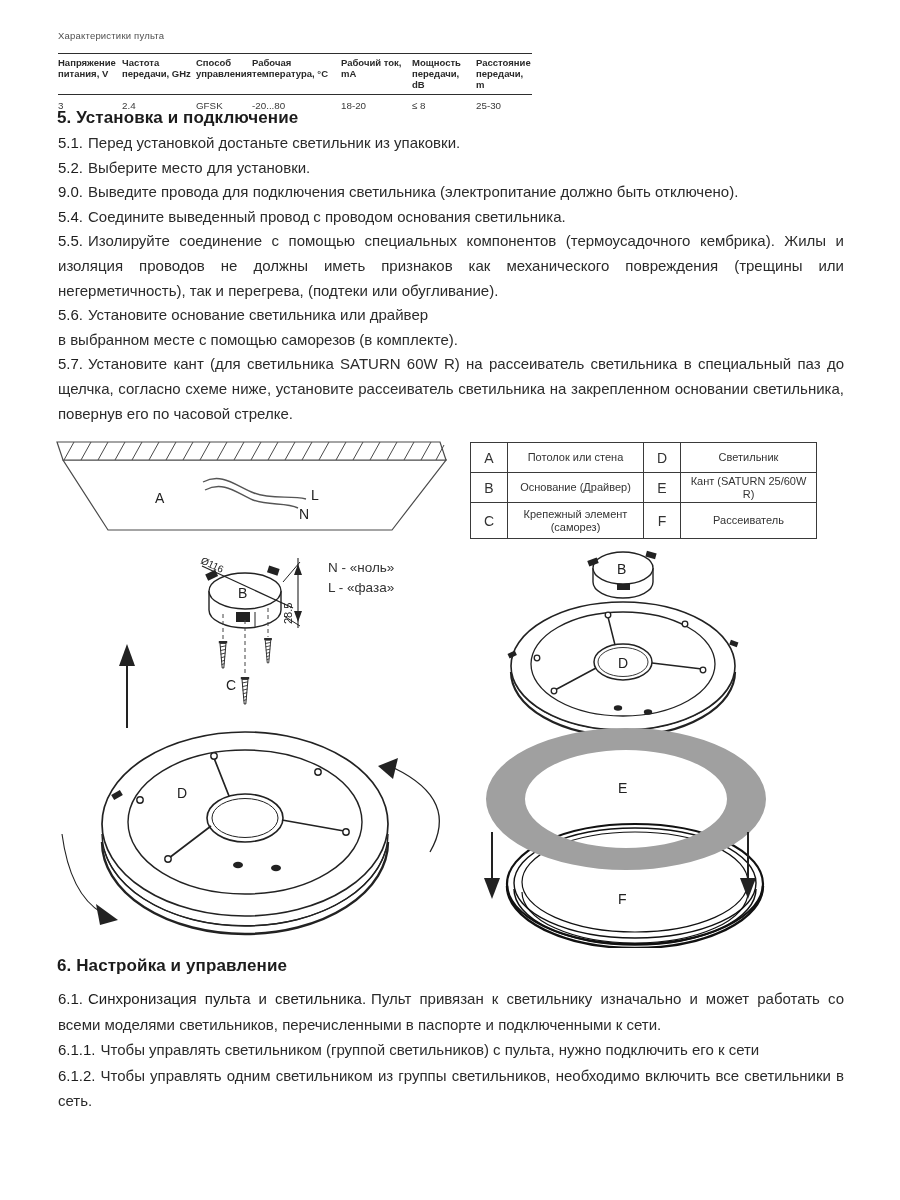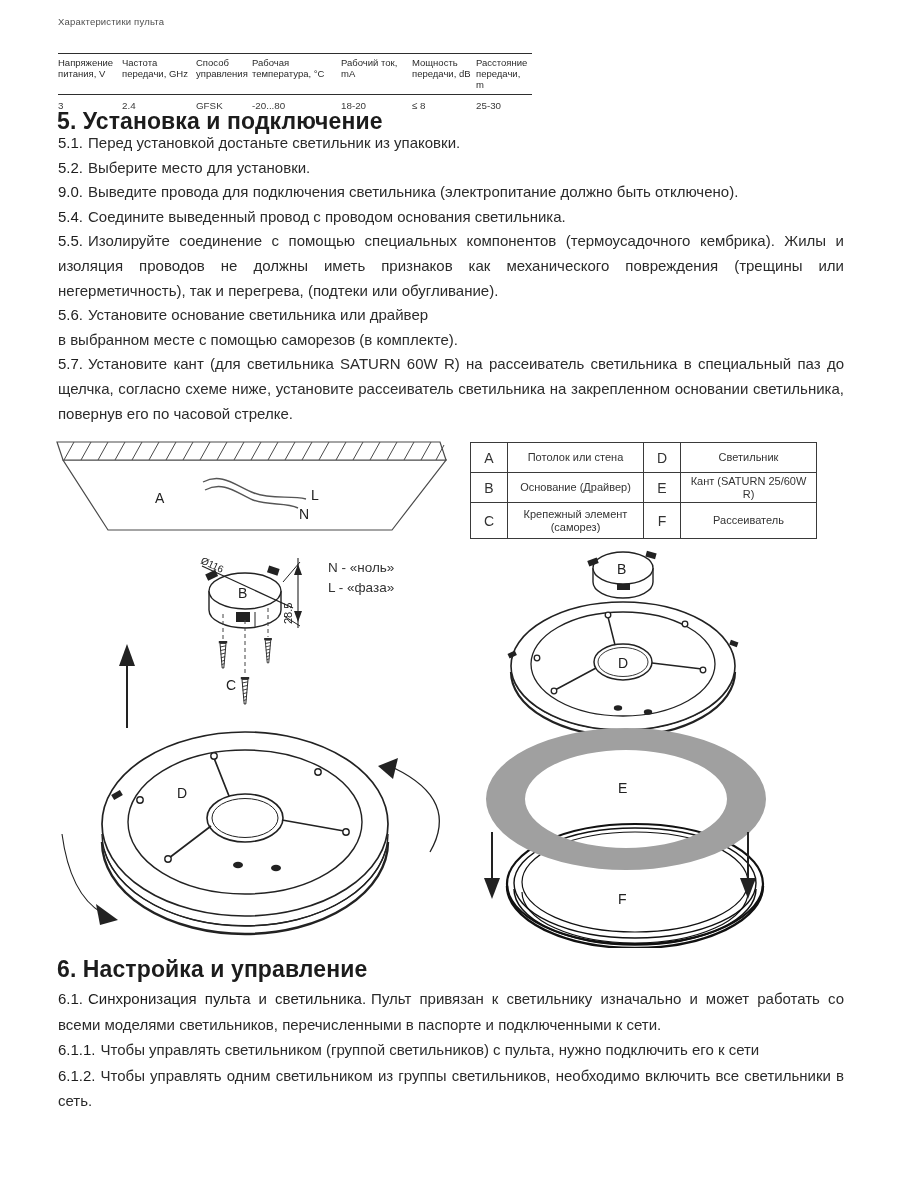--- a/index.html
+++ b/index.html
@@ -1,28 +1,28 @@
 <!DOCTYPE html>
 <html><head>
 <meta charset="utf-8">
 <style>
   html,body{margin:0;padding:0;background:#ffffff;}
   #page{position:relative;width:900px;height:1200px;background:#fff;overflow:hidden;
         font-family:"Liberation Sans","DejaVu Sans",sans-serif;color:#2b2b2b;}
 
   
-  .caption{position:absolute;left:58px;top:16px;font-size:9.5px;color:#4f4f4f;letter-spacing:.2px;}
+  .caption{position:absolute;left:58px;top:30px;font-size:9.5px;color:#4f4f4f;letter-spacing:.2px;}
   table.spec{position:absolute;left:58px;top:53px;width:474px;border-collapse:collapse;table-layout:fixed;}
   table.spec td{vertical-align:top;}
   table.spec tr.hd td{border-top:1.5px solid #2e2e2e;border-bottom:1.5px solid #2e2e2e;
-      font-weight:normal;font-size:9.5px;line-height:10.8px;color:#2a2a2a;padding:4px 4px 4px 0;}
+      font-weight:bold;font-size:9.5px;line-height:10.8px;color:#2a2a2a;padding:4px 4px 4px 0;}
   table.spec tr.vals td{font-size:9.8px;color:#3a3a3a;padding:5px 4px 0 0;}
 
   
-  .h1{position:absolute;left:57px;font-size:23px;font-weight:bold;color:#1c1c1c;letter-spacing:.1px;}
+  .h1{position:absolute;left:57px;font-size:17px;font-weight:bold;color:#1c1c1c;letter-spacing:.1px;}
   .items{position:absolute;left:58px;width:786px;font-size:15px;line-height:24.6px;color:#2b2b2b;}
   .items p{margin:0;}
   .items p.just{text-align:justify;}
   .items b{font-weight:normal;color:#1d1d1d;margin-right:5px;}
   .pre{white-space:pre-line;}
   .items6{line-height:25.5px;}
 
   
   table.legend{position:absolute;left:470px;top:442px;width:326px;border-collapse:collapse;table-layout:fixed;}
   table.legend td{border:1.3px solid #3a3a3a;text-align:center;vertical-align:middle;color:#333;}

